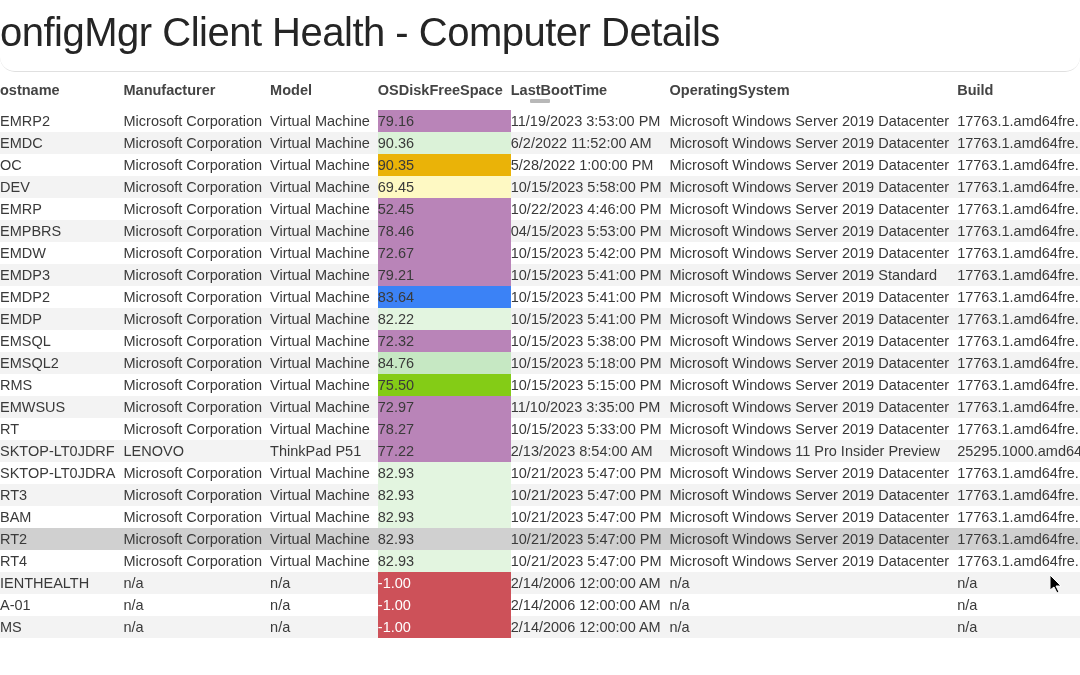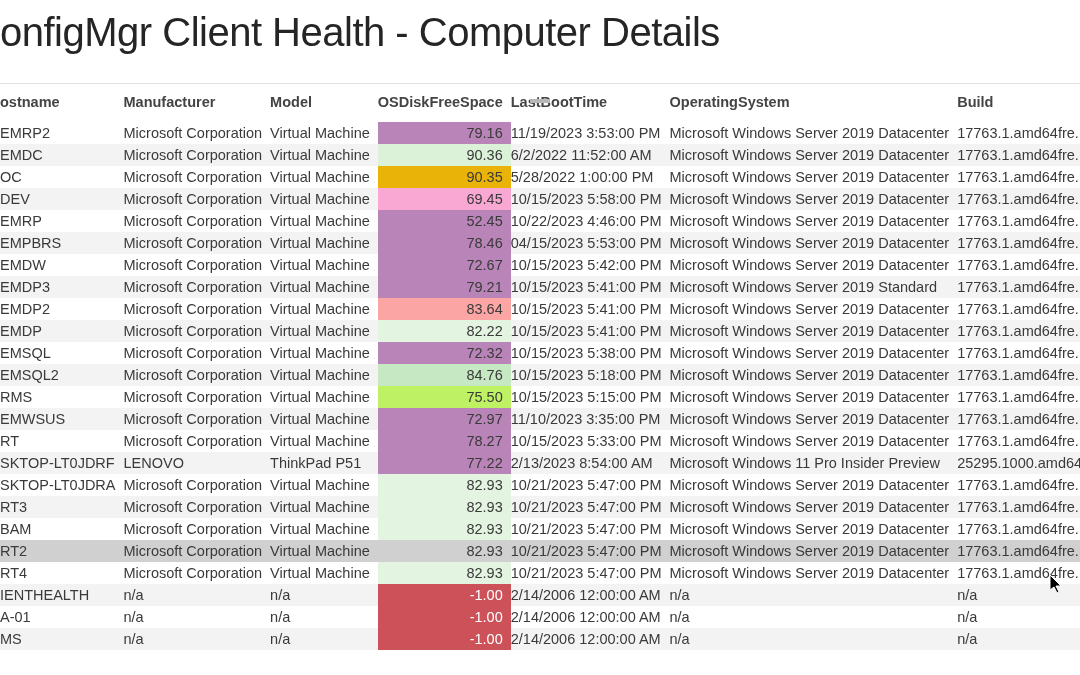--- a/index.html
+++ b/index.html
@@ -9,22 +9,23 @@
     }
     body {
       font-family: "Segoe UI", Tahoma, sans-serif;
       background: #fff;
       overflow-x: hidden;
       width: 1080px;
     }
     .header {
       display: flex;
       align-items: center;
-      padding: 10px 0 28px 0;
+      padding: 10px 0 16px 0;
       border-bottom: 1px solid #e0e0e0;
+      border-radius: 15px;
     }
     .title {
       font-size: 40px;
       font-weight: 300;
       color: #252525;
       padding-left: 0px;
       letter-spacing: -0.5px;
     }
     .drag-handle {
       position: absolute;
@@ -64,21 +65,20 @@
     tbody tr.sel td.disk {
       background: #d0d0d0;
     }
     tbody td {
       padding: 2px 8px 2px 0;
       white-space: nowrap;
       color: #3a3a3a;
       overflow: hidden;
     }
     td.disk {
-      text-align: right;
       padding-right: 8px;
       font-variant-numeric: tabular-nums;
     }
     .col-host  { width: 118px; }
     .col-mfr   { width: 150px; }
     .col-model { width: 113px; }
     .col-disk  { width: 110px; }
     .col-boot  { width: 160px; }
     .col-os    { width: 278px; }
     .col-build { width: 160px; }
@@ -146,21 +146,21 @@
           <td>Virtual Machine</td>
           <td class="disk" style="background: #eab308;">90.35</td>
           <td>5/28/2022 1:00:00 PM</td>
           <td>Microsoft Windows Server 2019 Datacenter</td>
           <td>17763.1.amd64fre.rs5_re</td>
         </tr>
         <tr class="alt">
           <td>DEV</td>
           <td>Microsoft Corporation</td>
           <td>Virtual Machine</td>
-          <td class="disk" style="background: #f9a8d4; margin-left: 20px;">69.45</td>
+          <td class="disk" style="background: #fef9c3; margin-left: 20px;">69.45</td>
           <td>10/15/2023 5:58:00 PM</td>
           <td>Microsoft Windows Server 2019 Datacenter</td>
           <td>17763.1.amd64fre.rs5_re</td>
         </tr>
         <tr>
           <td>EMRP</td>
           <td>Microsoft Corporation</td>
           <td>Virtual Machine</td>
           <td class="disk" style="background: rgb(185, 132, 184);">52.45</td>
           <td>10/22/2023 4:46:00 PM</td>
@@ -191,21 +191,21 @@
           <td>Virtual Machine</td>
           <td class="disk" style="background: rgb(185, 132, 184);">79.21</td>
           <td>10/15/2023 5:41:00 PM</td>
           <td>Microsoft Windows Server 2019 Standard</td>
           <td>17763.1.amd64fre.rs5_re</td>
         </tr>
         <tr>
           <td>EMDP2</td>
           <td>Microsoft Corporation</td>
           <td>Virtual Machine</td>
-          <td class="disk" style="background: #fca5a5;">83.64</td>
+          <td class="disk" style="background: #3b82f6;">83.64</td>
           <td>10/15/2023 5:41:00 PM</td>
           <td>Microsoft Windows Server 2019 Datacenter</td>
           <td>17763.1.amd64fre.rs5_re</td>
         </tr>
         <tr class="alt">
           <td>EMDP</td>
           <td>Microsoft Corporation</td>
           <td>Virtual Machine</td>
           <td class="disk" style="background: rgb(227, 245, 224); margin-top: 36px;">82.22</td>
           <td>10/15/2023 5:41:00 PM</td>
@@ -227,21 +227,21 @@
           <td>Virtual Machine</td>
           <td class="disk" style="background: rgb(198, 232, 195);">84.76</td>
           <td>10/15/2023 5:18:00 PM</td>
           <td>Microsoft Windows Server 2019 Datacenter</td>
           <td>17763.1.amd64fre.rs5_re</td>
         </tr>
         <tr>
           <td>RMS</td>
           <td>Microsoft Corporation</td>
           <td>Virtual Machine</td>
-          <td class="disk" style="background: #bef264;">75.50</td>
+          <td class="disk" style="background: #84cc16;">75.50</td>
           <td>10/15/2023 5:15:00 PM</td>
           <td>Microsoft Windows Server 2019 Datacenter</td>
           <td>17763.1.amd64fre.rs5_re</td>
         </tr>
         <tr class="alt">
           <td>EMWSUS</td>
           <td>Microsoft Corporation</td>
           <td>Virtual Machine</td>
           <td class="disk" style="background: rgb(185, 132, 184);">72.97</td>
           <td>11/10/2023 3:35:00 PM</td>

